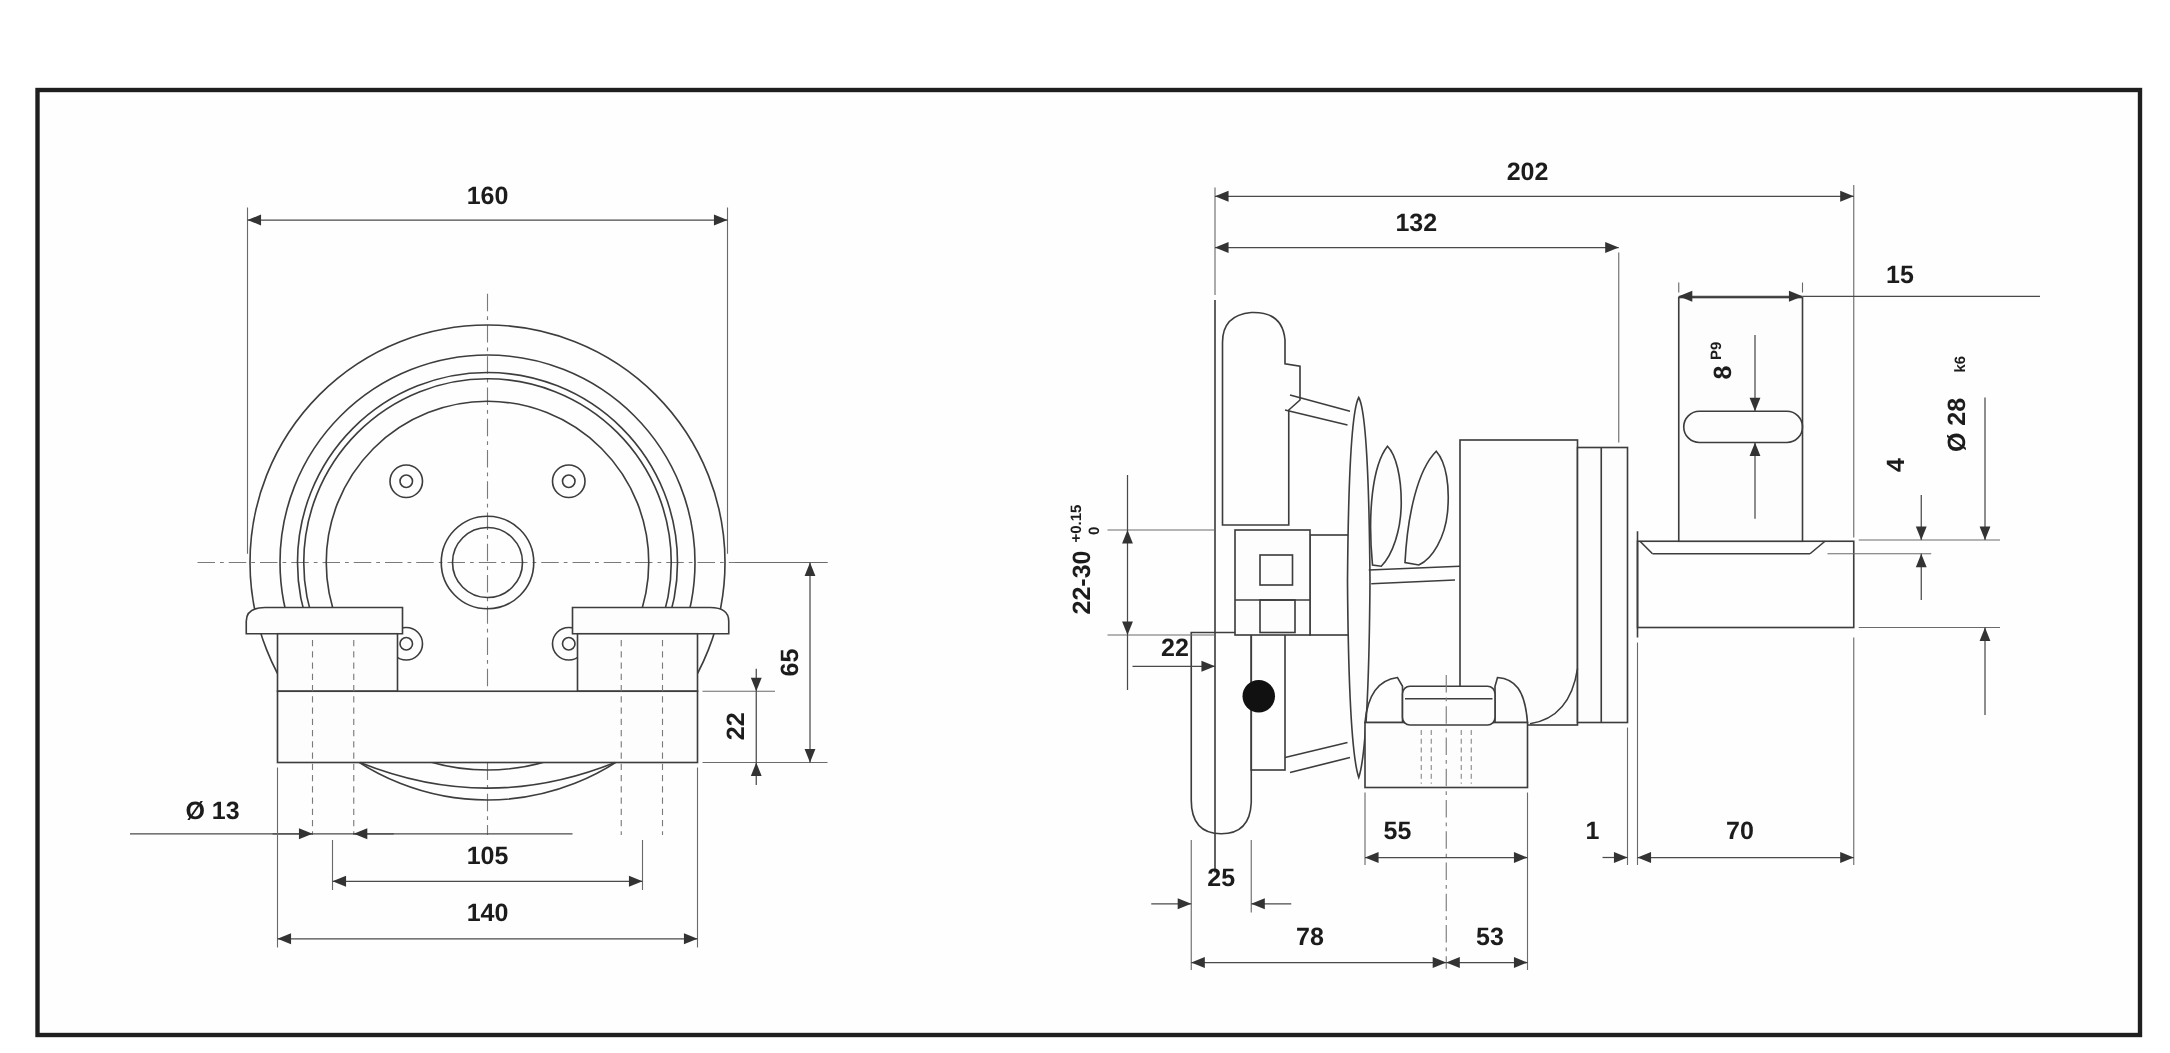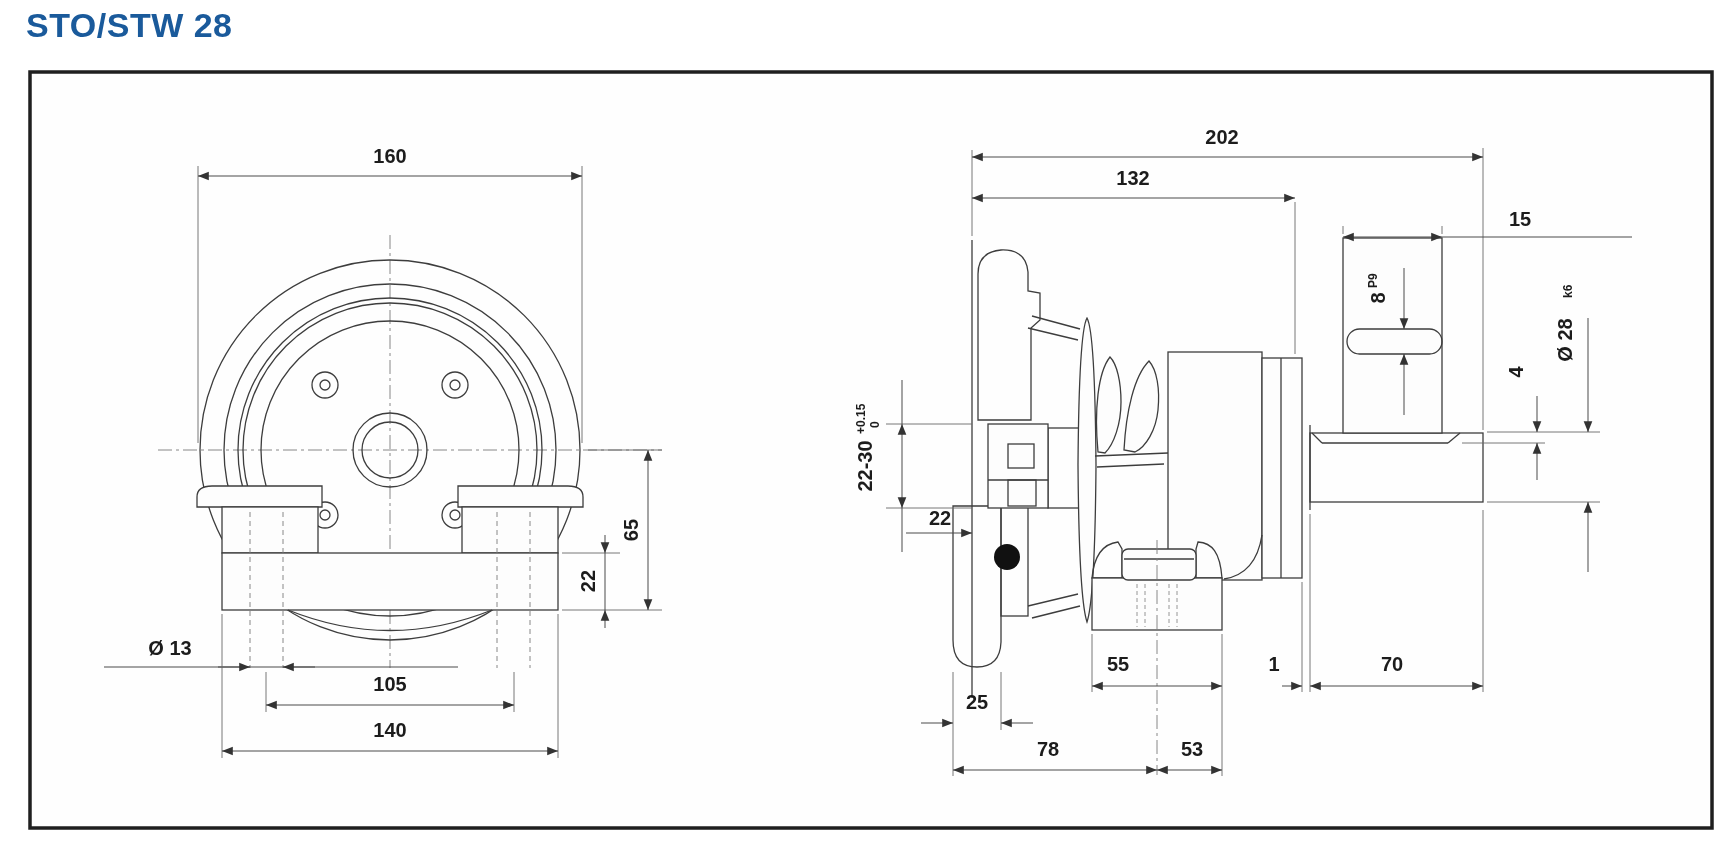--- a/index.html
+++ b/index.html
@@ -13,21 +13,20 @@
   .dim{stroke:#4a4a4a;stroke-width:1;fill:none;}
   .ext{stroke:#6a6a6a;stroke-width:0.9;fill:none;}
   .cl{stroke:#7a7a7a;stroke-width:0.9;fill:none;stroke-dasharray:14 4 3 4;}
   .hid{stroke:#7a7a7a;stroke-width:0.9;fill:none;stroke-dasharray:5 4;}
   .thr{stroke:#8a8a8a;stroke-width:0.9;fill:none;stroke-dasharray:4 3;}
 </style>
 </head>
 <body>
 
 <div class="page">
-  <div class="title" style="color:#1a5a9b;">STO/STW 28</div>
 
   <svg width="1736" height="842" viewBox="0 0 1736 842">
     <defs>
       <marker id="arr" viewBox="0 0 12 12" refX="11" refY="6" markerWidth="13" markerHeight="13" orient="auto-start-reverse">
         <path d="M1,2 L11,6 L1,10 Z" fill="#333"></path>
       </marker>
       <pattern id="hA" width="9" height="9" patternUnits="userSpaceOnUse">
         <path d="M-1,10 L10,-1" stroke="#5a5a5a" stroke-width="0.9"></path>
       </pattern>
       <pattern id="hB" width="11" height="11" patternUnits="userSpaceOnUse">

